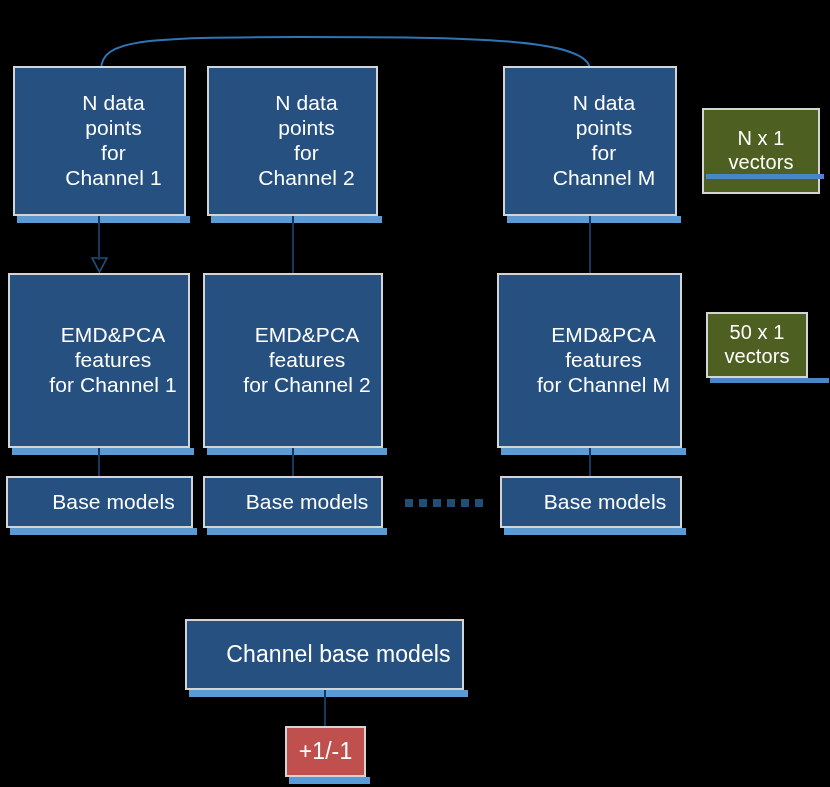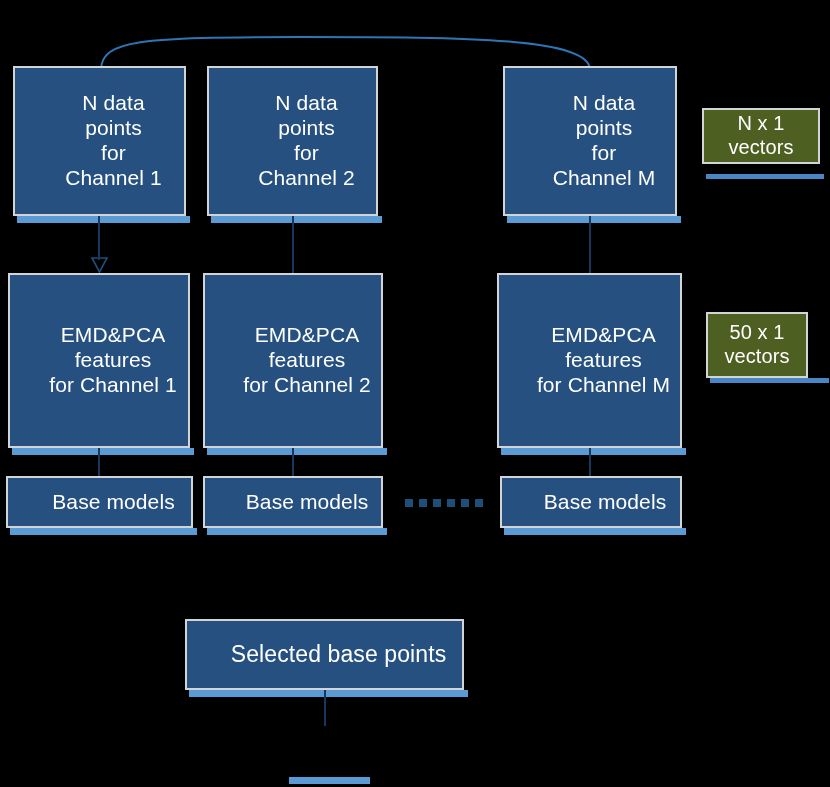--- a/index.html
+++ b/index.html
@@ -102,21 +102,21 @@
 for
 Channel 2</div>
   <div class="shadow-bar" style="left:211px; top:216px; width:171px;"></div>
 
   <div class="node blue" style="left:503px; top:66px; width:174px; height:150px; font-size:21px;">N data
 points
 for
 Channel M</div>
   <div class="shadow-bar" style="left:507px; top:216px; width:174px;"></div>
 
-  <div class="node green" style="left:702px; top:108px; width:118px; height:56px; font-size:20px;">N x 1
+  <div class="node green" style="left:702px; top:108px; width:118px; height:86px; font-size:20px;">N x 1
 vectors</div>
   <div class="shadow-bar dim" style="left:706px; top:174px; width:118px; height:5px;"></div>
 
   <div class="vline" style="left:98px; top:216px; height:44px;"></div>
   <div class="vline" style="left:292px; top:216px; height:57px;"></div>
   <div class="vline" style="left:589px; top:216px; height:57px;"></div>
 
   <div class="node blue" style="left:8px; top:273px; width:182px; height:175px; font-size:21px;">EMD&amp;PCA
 features
 for Channel 1</div>
@@ -151,20 +151,21 @@
     <i></i>
     <i></i>
     <i></i>
     <i></i>
     <i></i>
   </div>
 
   <div class="node blue" style="left:500px; top:476px; width:182px; height:52px; font-size:21px;">Base models</div>
   <div class="shadow-bar" style="left:504px; top:528px; width:182px;"></div>
 
-  <div class="node blue" style="left:185px; top:619px; width:279px; height:71px; font-size:23px;">Selected base points</div>
+  <div class="node blue" style="left:185px; top:619px; width:279px; height:71px; font-size:23px;">Channel base models</div>
   <div class="shadow-bar" style="left:189px; top:690px; width:279px;"></div>
 
   <div class="vline" style="left:324px; top:690px; height:36px;"></div>
 
+  <div class="node red" style="left:285px; top:726px; width:81px; height:51px; font-size:23px;">+1/-1</div>
   <div class="shadow-bar" style="left:289px; top:777px; width:81px;"></div>
 
 </div>
 
 </body></html>

